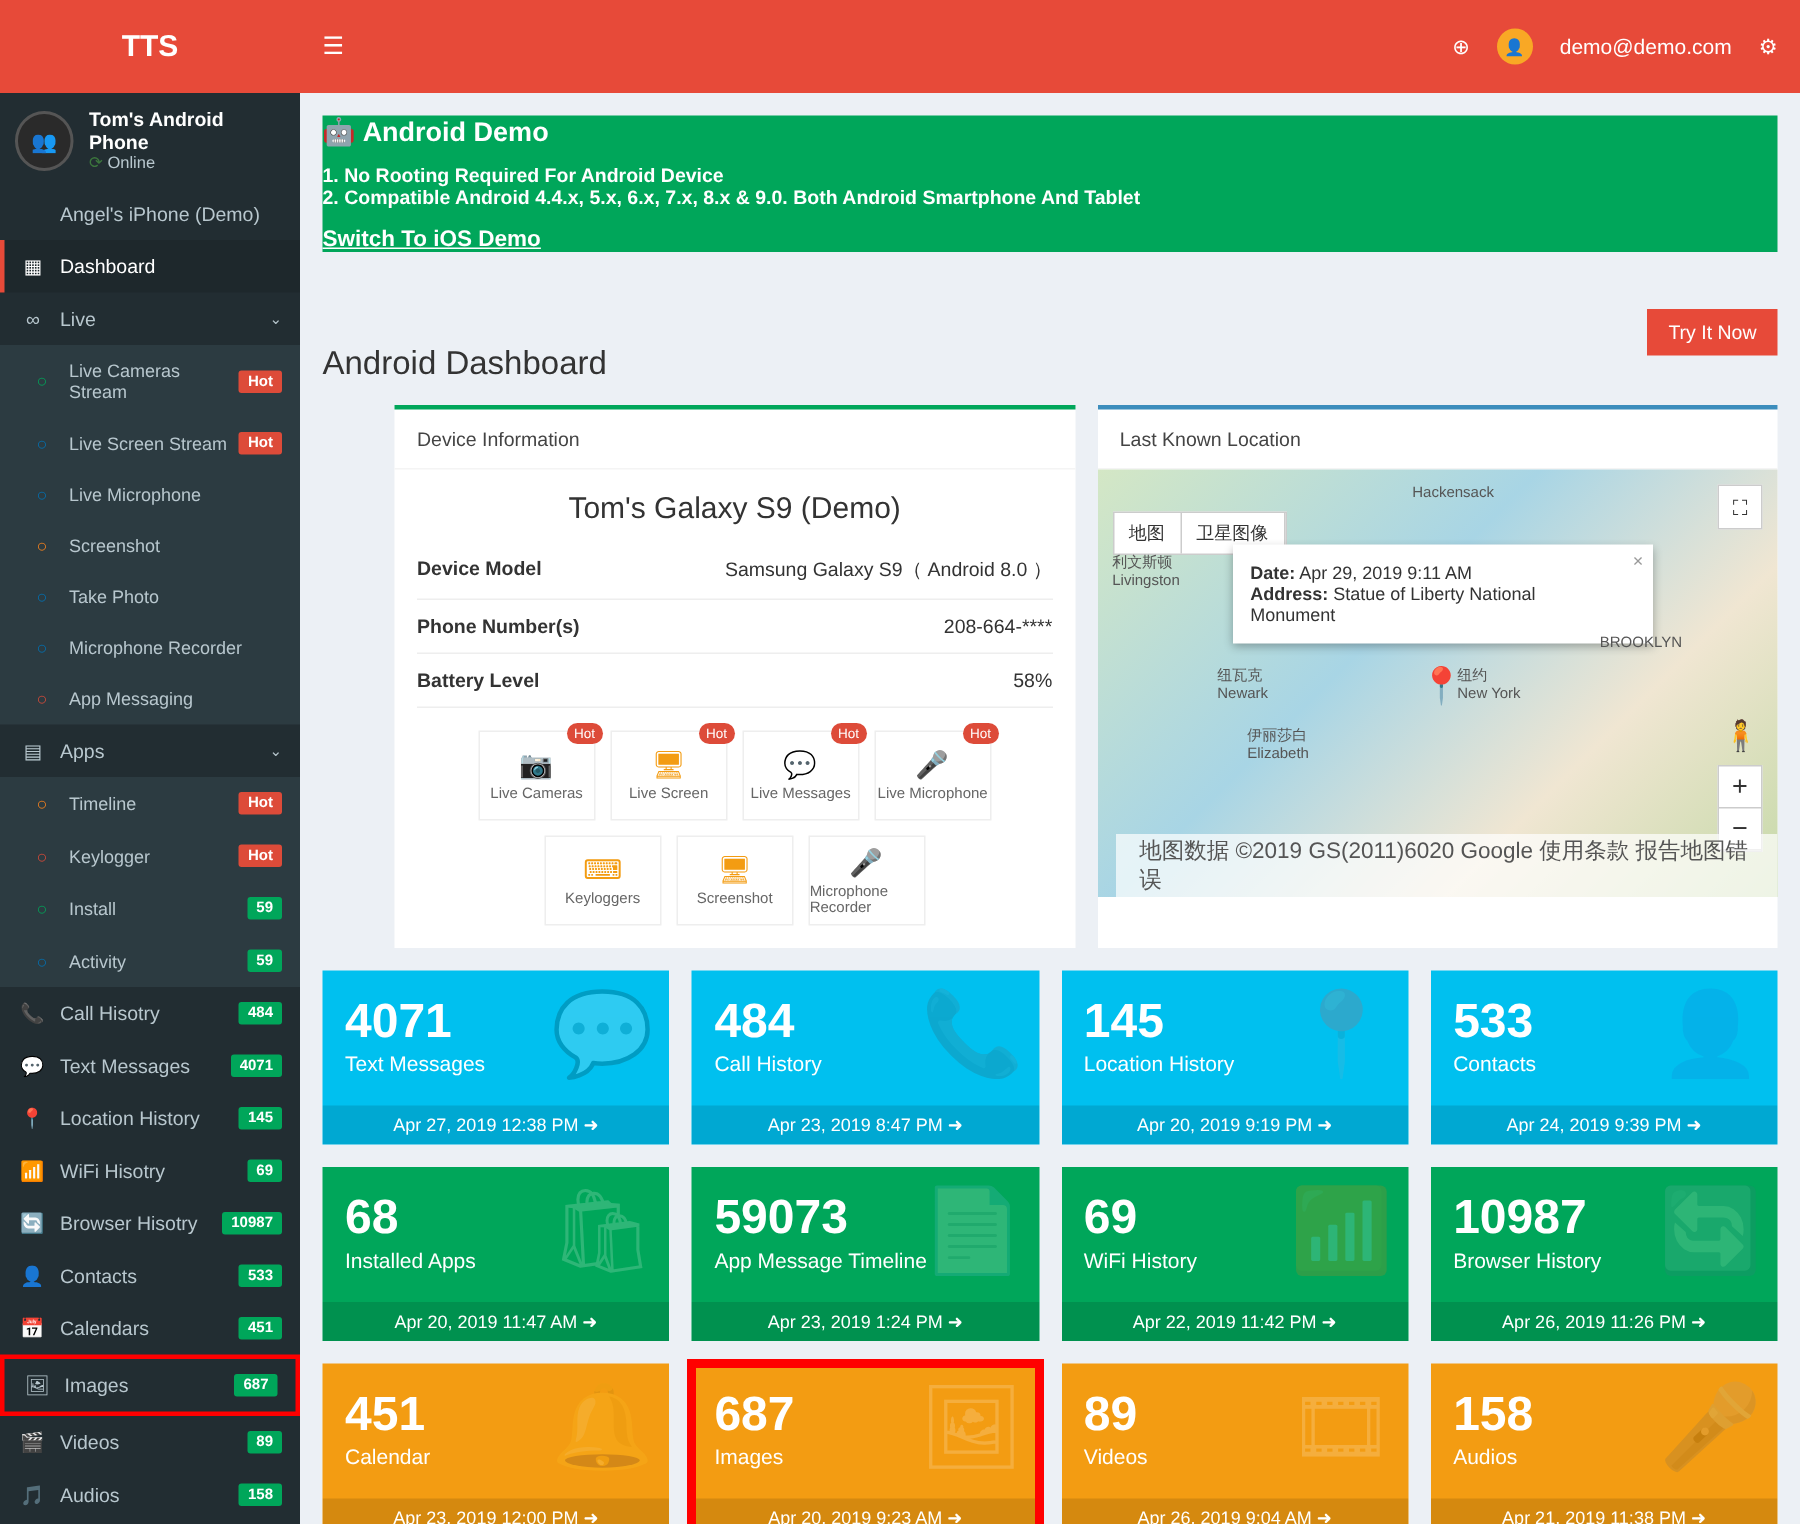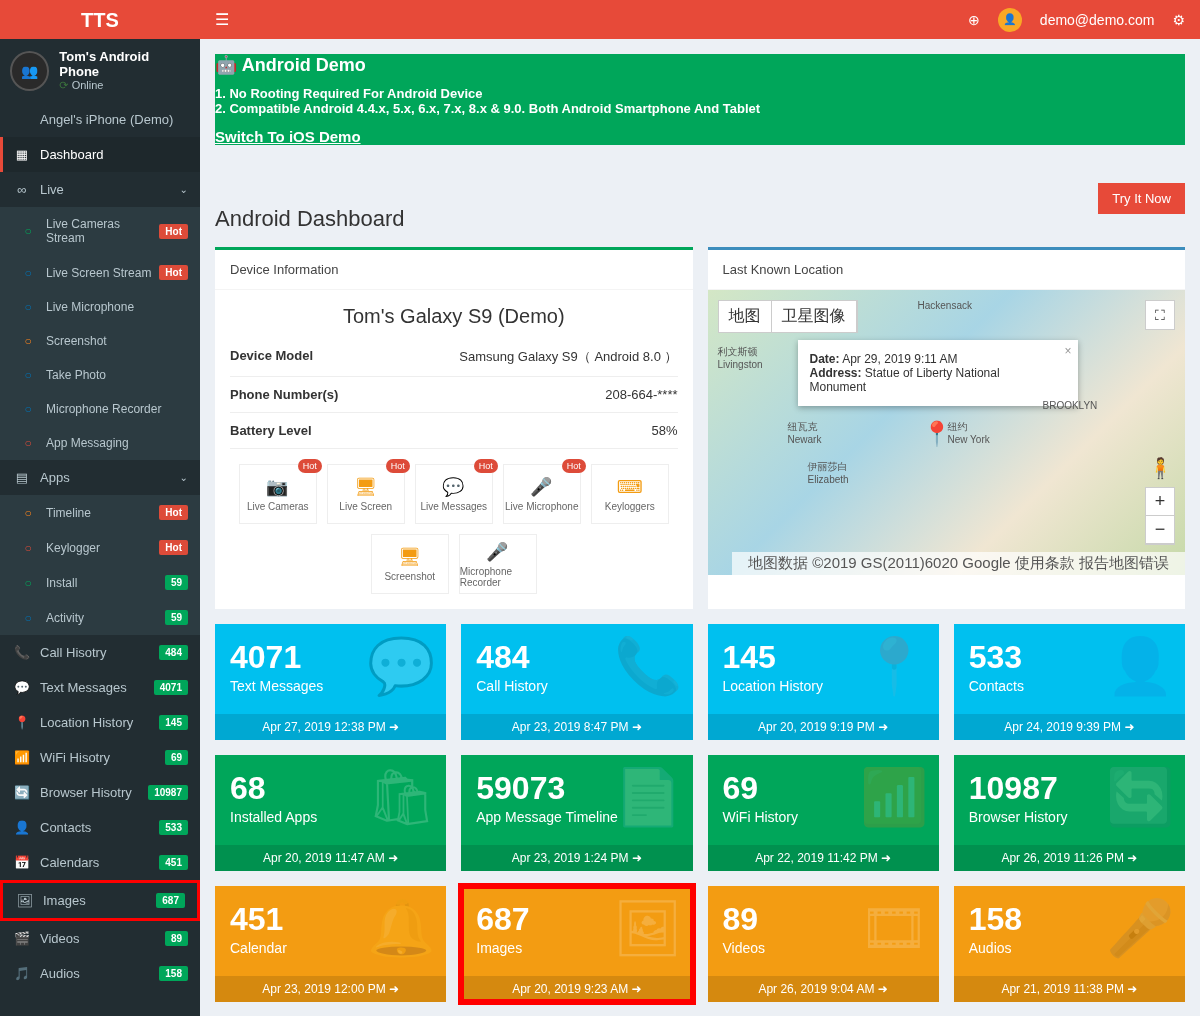--- a/index.html
+++ b/index.html
@@ -1,17 +1,17 @@
 <!DOCTYPE html>
 <html><head>
 <meta charset="utf-8">
 <style>
 * { box-sizing: border-box; margin: 0; padding: 0; }
 body { font-family: 'Helvetica Neue', Arial, sans-serif; font-size: 14px; background: #ecf0f5; color: #333; }
-.header { background: #e74a39; height: 39px; display: flex; align-items: center; }
+.header { background: #e74a39; height: 62px; display: flex; align-items: center; }
 .logo { width: 200px; background: #e74a39; color: #fff; font-weight: bold; font-size: 20px; text-align: center; line-height: 50px; }
 .header-right { flex: 1; display: flex; align-items: center; justify-content: space-between; padding: 0 15px; color: #fff; }
 .hamburger { cursor: pointer; font-size: 16px; }
 .header-icons { display: flex; align-items: center; gap: 18px; }
 .header-icons span, .header-icons div { color: #fff; }
 .avatar { width: 24px; height: 24px; border-radius: 50%; background: #f9a825; display: inline-flex; align-items: center; justify-content: center; font-size: 11px; color:#fff; }
 
 .container { display: flex; }
 .sidebar { width: 200px; background: #222d32; color: #b8c7ce; min-height: 966px; }
 .user-panel { display: flex; align-items: center; padding: 10px; }
@@ -43,35 +43,35 @@
 .banner ol{list-style:none; font-size:13px; margin-bottom:12px; font-weight:bold;}
 .banner a { color:#fff; font-weight:bold; text-decoration:underline; font-size:15px;}
 
 .dash-head { display:flex; justify-content:space-between; align-items:center; margin-bottom:15px;}
 .dash-head h2 { font-size:22px; color:#333; font-weight:normal;margin-top:41px;}
 .btn-try { background:#e74a39; color:#fff; padding:8px 14px; font-size:13px; border:none; cursor:pointer;}
 
 .row { display:flex; gap:15px; margin-bottom:15px;}
 .panel { background:#fff; flex:1; }
 .panel-h { padding:12px 15px; border-bottom:1px solid #f4f4f4; font-size:13px; color:#444;}
-.panel-t { border-top:3px solid #00a65a;}
+.panel-t { border-top:3px solid #00a65a;margin-left:48px;}
 .panel-t2 { border-top:3px solid #3c8dbc;}
 
 .dev-name { text-align:center; font-size:20px; color:#333; padding:15px 0 10px;}
 .dev-info { padding: 0 15px;}
 .dev-row { display:flex; justify-content:space-between; padding:10px 0; border-bottom:1px solid #eee; font-size:13px;}
 .dev-row .k{font-weight:bold;}
 
 .shortcuts { display:flex; flex-wrap:wrap; gap:10px; justify-content:center; padding:15px;}
 .sc { position:relative; width:78px; height:60px; border:1px solid #eee; display:flex; flex-direction:column; align-items:center; justify-content:center; font-size:10px; color:#666; cursor:pointer;}
 .sc .sic { font-size:18px; color:#f39c12; margin-bottom:3px;}
 .sc .hot { position:absolute; top:-6px; right:-6px; background:#dd4b39; color:#fff; font-size:9px; padding:2px 5px; border-radius:8px;}
 
 .map-wrap { position:relative; height:285px; background:linear-gradient(135deg,#d4e7c5 0%,#a8d5e5 40%,#f0e6d2 70%,#c5d9a8 100%); overflow:hidden;}
-.map-ctrl-tl { position:absolute; top:10px; left:10px; background:#fff; border:1px solid #ccc; font-size:16px;}
+.map-ctrl-tl { position:absolute; top:28px; left:10px; background:#fff; border:1px solid #ccc; font-size:12px;}
 .map-ctrl-tl span { padding:5px 10px; display:inline-block; border-right:1px solid #ccc;}
 .map-ctrl-tr { position:absolute; top:10px; right:10px; width:30px; height:30px; background:#fff; border:1px solid #ccc; display:flex; align-items:center; justify-content:center;}
 .map-info { position:absolute; top:50px; left:90px; background:#fff; padding:12px 25px 12px 12px; font-size:12px; box-shadow:0 2px 6px rgba(0,0,0,0.3); max-width:280px;}
 .map-info .close-x{position:absolute; top:4px; right:6px; color:#999; cursor:pointer;}
 .map-pin{position:absolute; top:130px; left:215px; color:#dd4b39; font-size:24px;}
 .map-zoom{position:absolute; bottom:30px; right:10px; width:30px; background:#fff; border:1px solid #ccc;}
 .map-zoom div{height:28px; display:flex; align-items:center; justify-content:center; border-bottom:1px solid #ccc; font-size:18px; cursor:pointer;}
 .map-peg{position:absolute; bottom:95px; right:12px; color:#f39c12; font-size:20px;}
 .map-attr{position:absolute; bottom:0; right:0; font-size:15px; background:rgba(255,255,255,0.7); padding:2px 16px; color:#555;margin-left:12px;}
 .map-lbl { position:absolute; font-size:10px; color:#555; }

